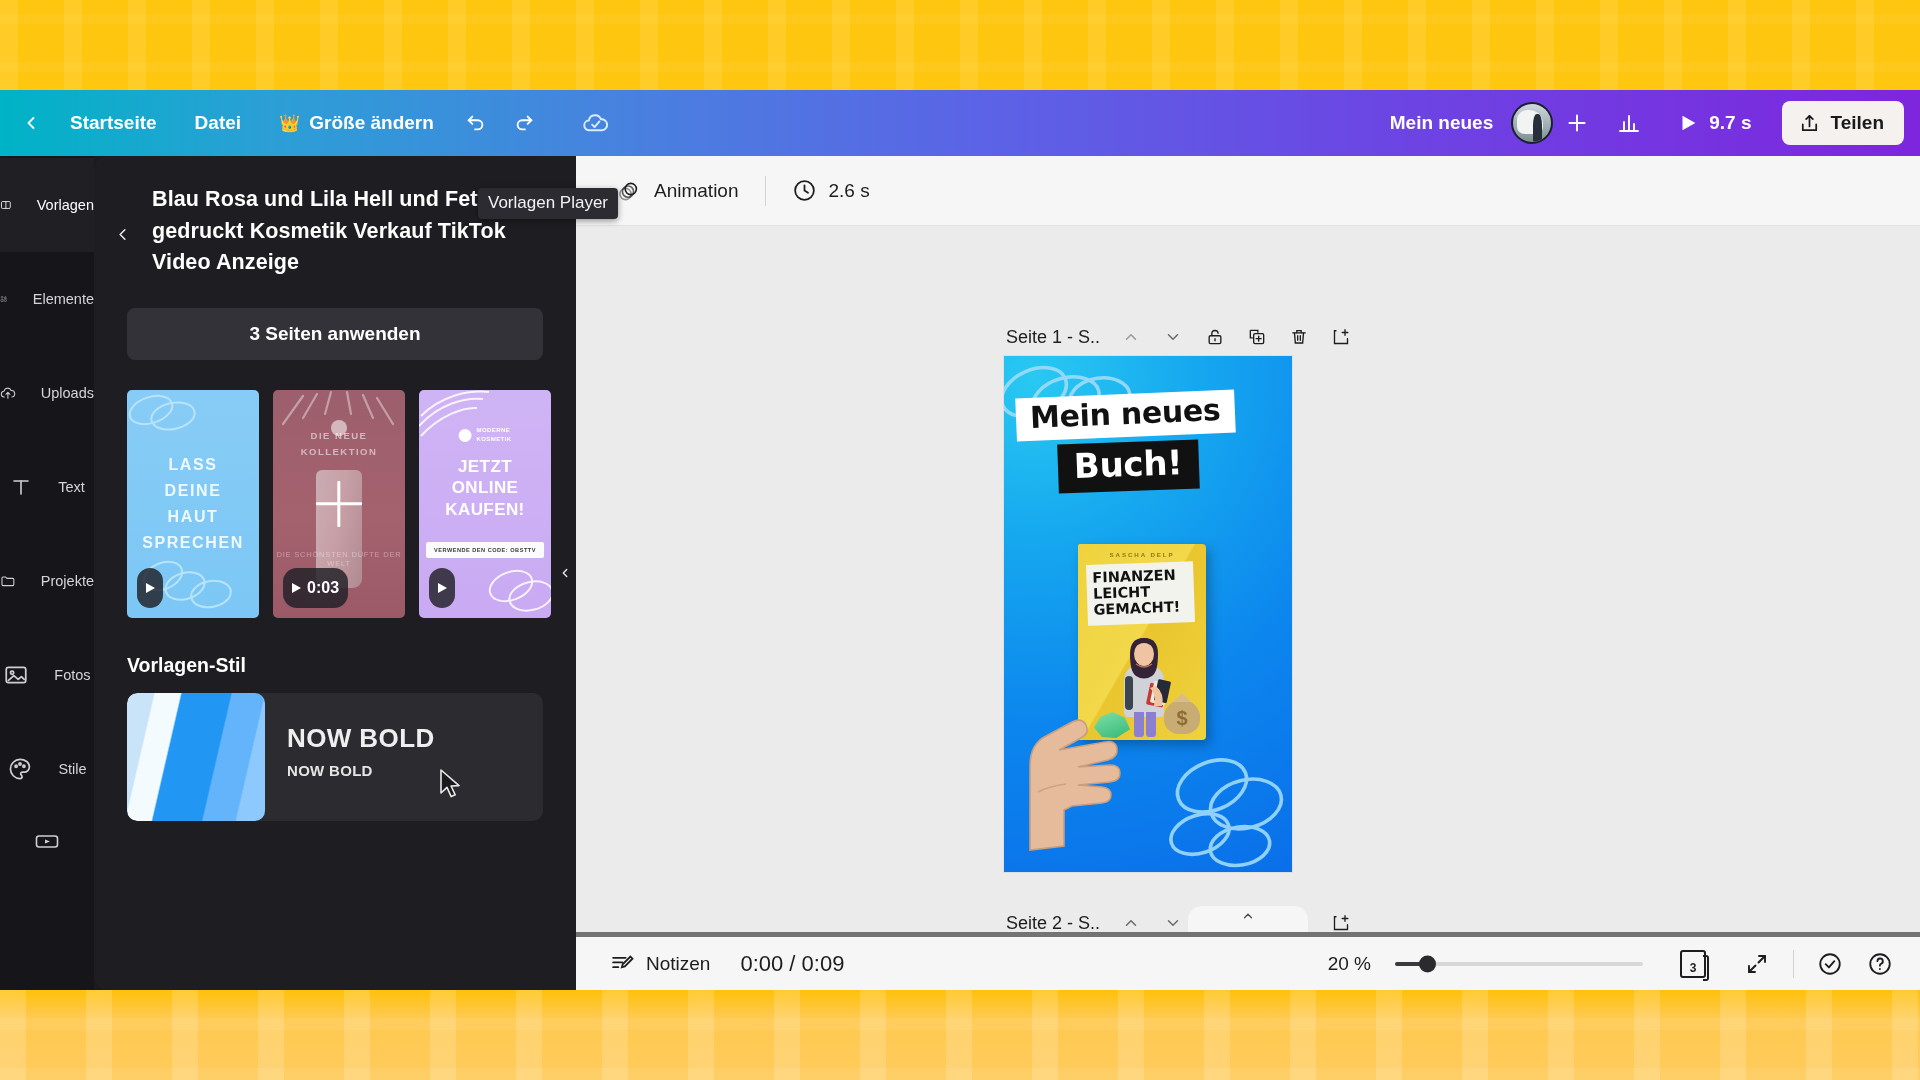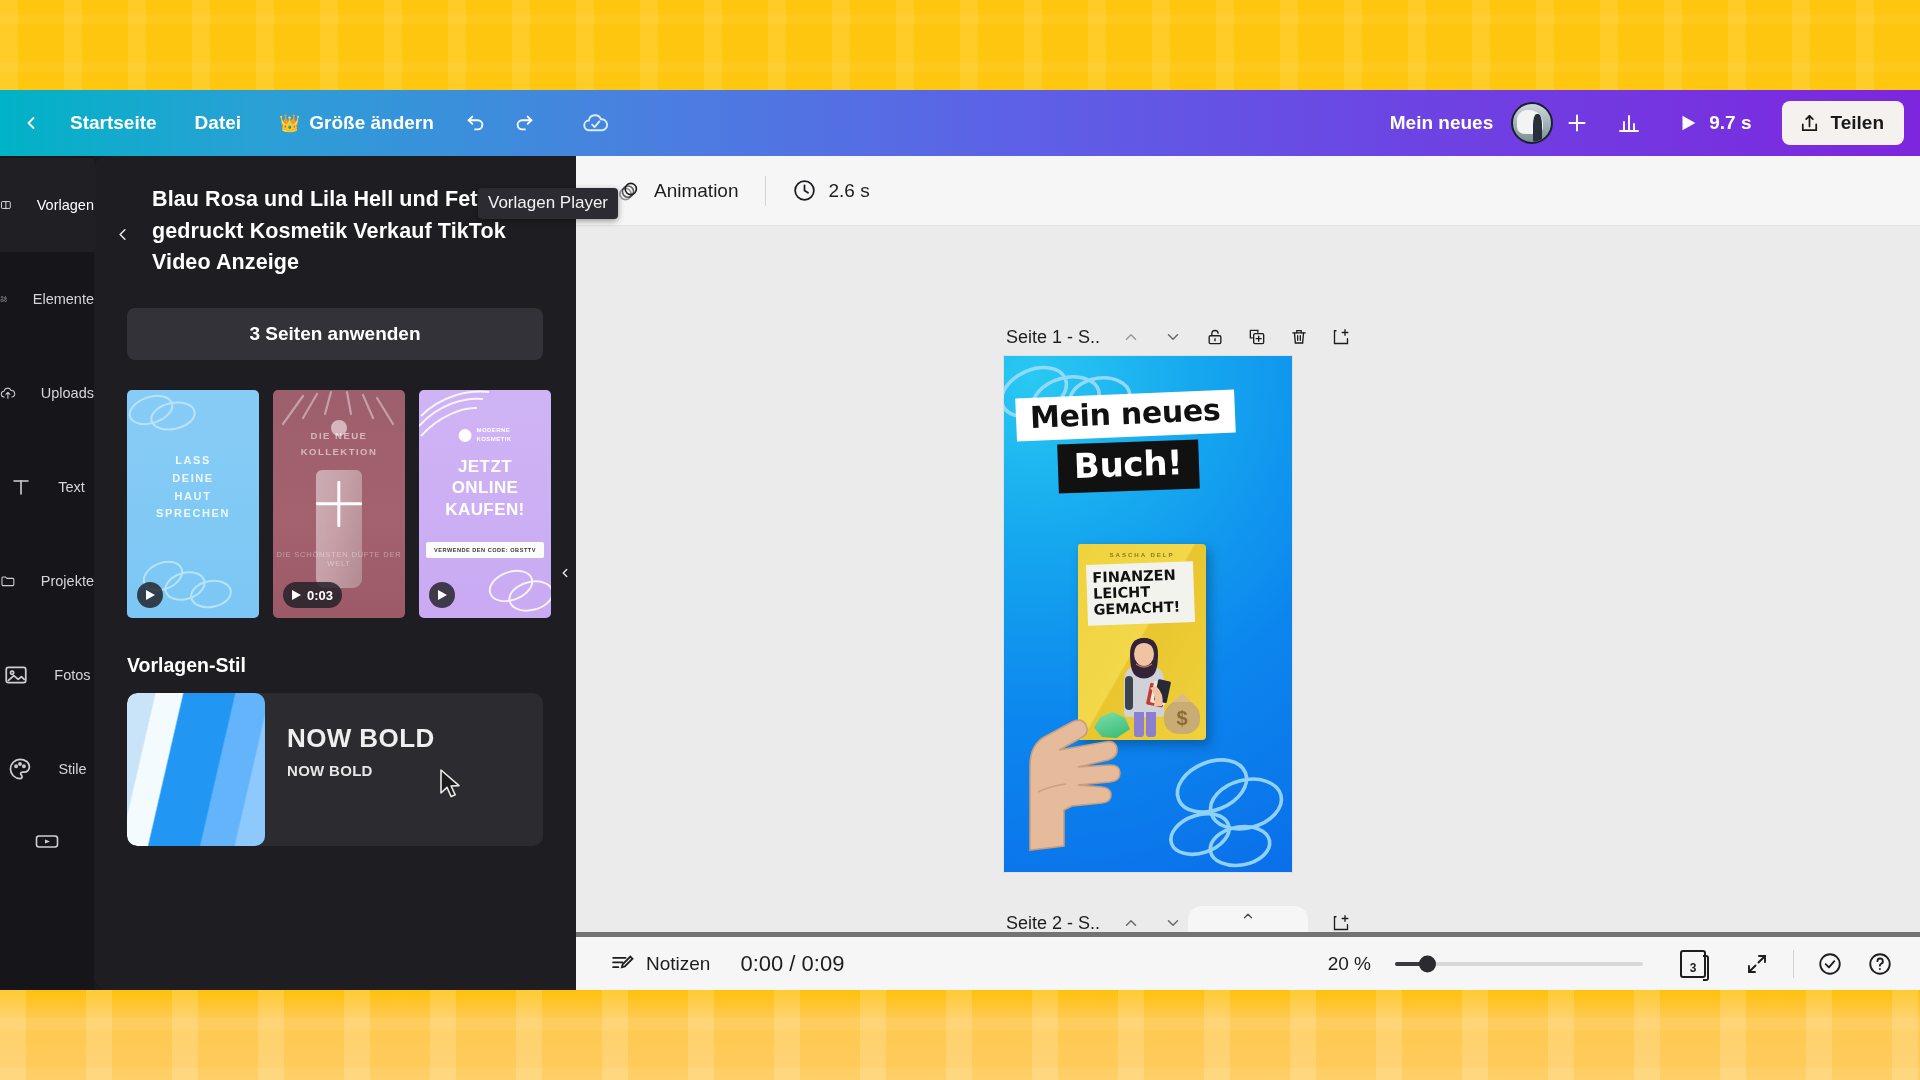--- a/index.html
+++ b/index.html
@@ -142,34 +142,34 @@
     display: flex; align-items:center; justify-content:center;
     font-size: 19px; font-weight: 700; cursor: pointer;
   }
 
   .thumbs { display: flex; gap: 14px; padding: 30px 33px 0 33px; }
   .thumb {
     width: 132px; height: 228px; border-radius: 5px; position: relative;
     overflow: hidden; cursor: pointer; flex: 0 0 auto;
   }
   .play-badge {
-    position: absolute; left: 10px; bottom: 10px; height: 26px;
+    position: absolute; left: 10px; bottom: 10px; height: 40px;
     background: rgba(32,32,38,.82); border-radius: 14px;
     display: flex; align-items: center; gap: 6px; padding: 0 9px;
-    color: #fff; font-size: 13px; font-weight: 600;
+    color: #fff; font-size: 16px; font-weight: 600;
   }
   .play-badge.icon-only { padding: 0; width: 26px; justify-content: center; }
   .tri { width:0;height:0;border-left:9px solid #fff;border-top:5.5px solid transparent;border-bottom:5.5px solid transparent; }
 
   
   .t1 { background: linear-gradient(180deg,#87ccf6 0%, #7cc7f5 100%); }
   .t1 .lines { position:absolute; inset:0; }
   .t1 .txt {
     position:absolute; left:0; right:0; top: 62px; text-align:center;
-    color:#eef8ff; font-size: 11px; font-weight: 700; letter-spacing: 1.6px; line-height: 1.62;
+    color:#eef8ff; font-size: 16px; font-weight: 700; letter-spacing: 1.6px; line-height: 1.62;
   }
   
   .t2 { background: linear-gradient(180deg,#9d5f6d 0%, #a4616e 55%, #9c5a68 100%); }
   .t2 .hdr {
     position:absolute; left:0; right:0; top:38px; text-align:center;
     color: rgba(255,255,255,.55); font-size: 9.5px; font-weight:700; letter-spacing:1.5px; line-height:1.7;
   }
   .t2 .tube {
     position:absolute; left:50%; transform:translateX(-50%); top: 80px;
     width: 46px; height: 118px; border-radius: 6px 6px 9px 9px;
@@ -208,21 +208,21 @@
     letter-spacing:.5px; padding: 5px 8px; border-radius: 2px; white-space: nowrap;
   }
 
   .cursor-arrow { position:absolute; left: 344px; top: 612px; z-index: 25; }
 
   .section-label {
     color: #ffffff; font-size: 19.5px; font-weight: 700;
     padding: 36px 33px 0 33px;
   }
   .style-card {
-    margin: 16px 33px 0 33px; height: 153px; border-radius: 10px;
+    margin: 16px 33px 0 33px; height: 128px; border-radius: 10px;
     background: #2b2b30; display: flex; overflow: hidden; cursor: pointer;
   }
   .style-swatch {
     width: 138px; flex: 0 0 138px; border-radius: 10px;
     background:
       linear-gradient(103deg, #c9e3f8 0%, #c9e3f8 16%, #f4fbff 17%, #f4fbff 32%, #2196f3 33%, #2196f3 62%, #63b4fb 63%, #63b4fb 82%, #8ec9fd 83%, #8ec9fd 100%);
   }
   .style-text { padding: 30px 0 0 22px; }
   .style-big { color:#efefef; font-size: 26px; font-weight: 800; letter-spacing:.4px; }
   .style-small { color:#e6e6e6; font-size: 15px; font-weight: 800; letter-spacing:.3px; margin-top: 8px; }

